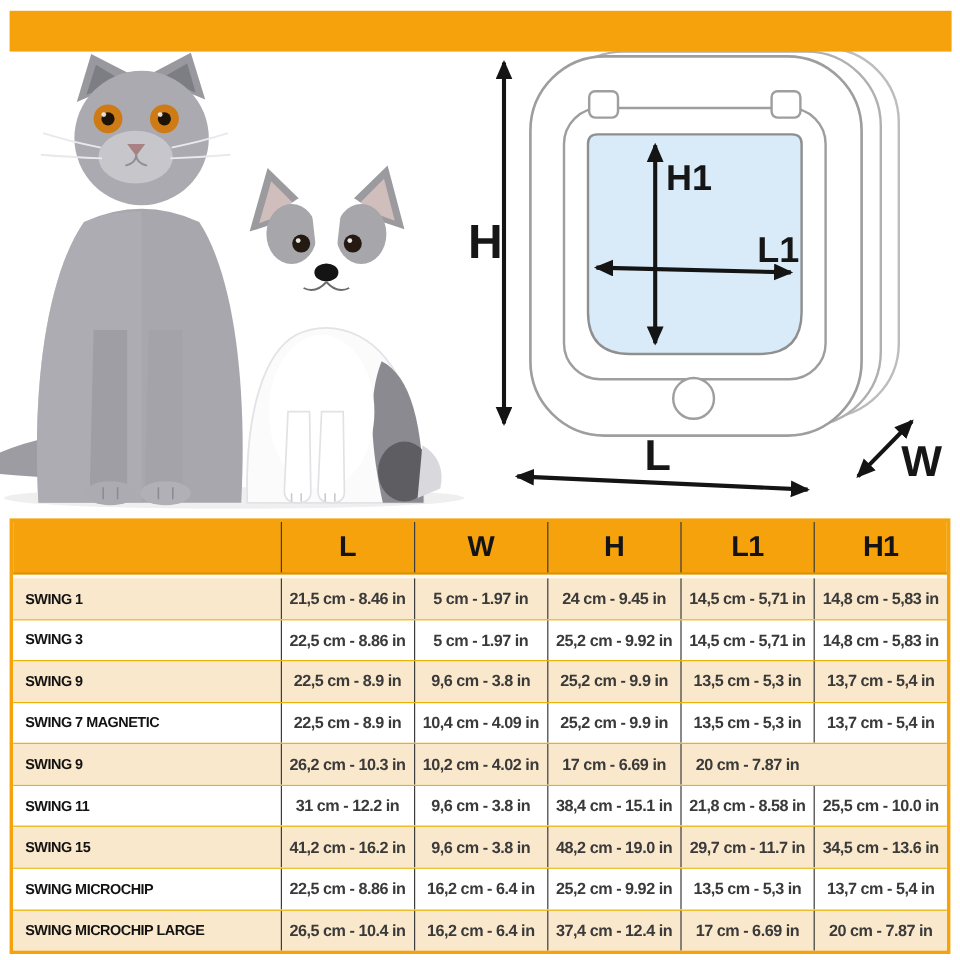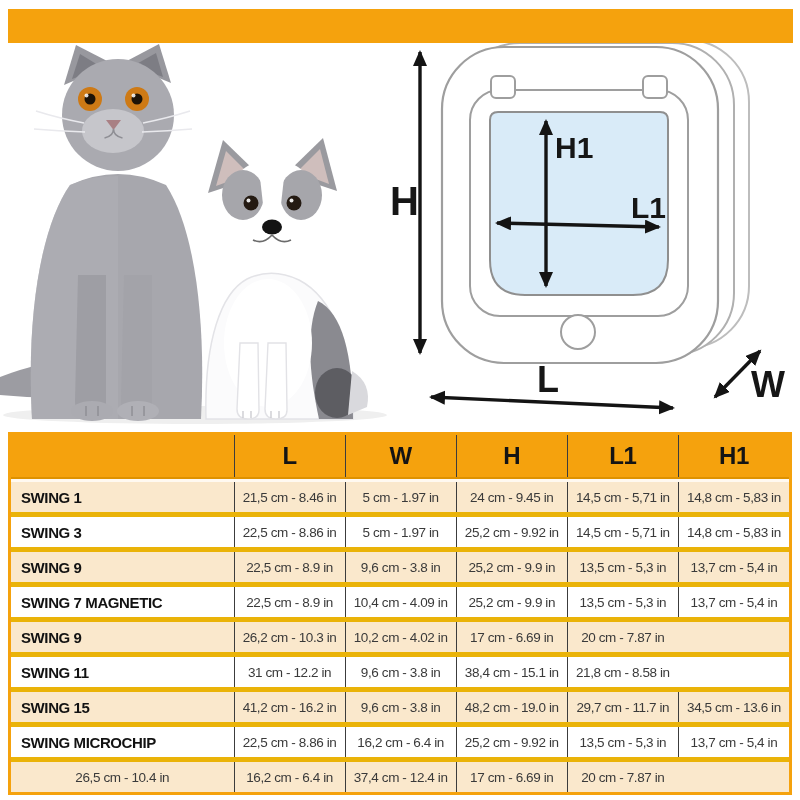--- a/index.html
+++ b/index.html
@@ -29,33 +29,33 @@
     display:grid;grid-template-columns:28.6% repeat(5,1fr);
     flex:1;min-height:0;
   }
   .t-head{
     flex:0 0 42px;background:#F5A20D;border-bottom:2px solid #DE9200;
   }
   .t-head .cell{
     display:flex;align-items:center;justify-content:center;
     font-size:24px;font-weight:bold;color:#141414;letter-spacing:-0.5px;
   }
-  .t-row + .t-row{border-top:5px solid #eab308;}
+  .t-row + .t-row{border-top:1px solid #eab308;}
   .t-head + .t-row{border-top:3px solid #FFF9F0;}
   .row-beige{background:#FAE8CC;}
   .row-white{background:#ffffff;}
   .cell{min-width:0;white-space:nowrap;}
   .cell + .cell{border-left:1.5px solid #3C3C3C;}
   .name-cell{
     display:flex;align-items:center;padding-left:10px;
-    font-weight:bold;font-size:15px;color:#121212;letter-spacing:-0.4px;
+    font-weight:bold;font-size:12px;color:#121212;letter-spacing:-0.4px;
   }
   .val-cell{
     display:flex;align-items:center;justify-content:center;
-    font-weight:normal;font-size:13.5px;color:#3A3A3A;letter-spacing:-0.4px;
+    font-weight:bold;font-size:13.5px;color:#3A3A3A;letter-spacing:-0.4px;
   }
 </style>
 </head>
 <body>
 
 <div class="top-bar"></div>
 
 <div class="photo-area">
   <svg width="400" height="382" viewBox="0 0 400 382">
     <ellipse cx="195" cy="372" rx="192" ry="9" fill="#efefef"></ellipse>
@@ -205,20 +205,21 @@
     <div class="cell val-cell">17 cm - 6.69 in</div>
     <div class="cell val-cell">20 cm - 7.87 in</div>
   </div>
 
   <div class="t-row row-white">
     <div class="cell name-cell">SWING 11</div>
     <div class="cell val-cell">31 cm - 12.2 in</div>
     <div class="cell val-cell">9,6 cm - 3.8 in</div>
     <div class="cell val-cell">38,4 cm - 15.1 in</div>
     <div class="cell val-cell">21,8 cm - 8.58 in</div>
+    <div class="cell val-cell">25,5 cm - 10.0 in</div>
   </div>
 
   <div class="t-row row-beige">
     <div class="cell name-cell">SWING 15</div>
     <div class="cell val-cell">41,2 cm - 16.2 in</div>
     <div class="cell val-cell">9,6 cm - 3.8 in</div>
     <div class="cell val-cell">48,2 cm - 19.0 in</div>
     <div class="cell val-cell">29,7 cm - 11.7 in</div>
     <div class="cell val-cell">34,5 cm - 13.6 in</div>
   </div>
@@ -226,19 +227,20 @@
   <div class="t-row row-white">
     <div class="cell name-cell">SWING MICROCHIP</div>
     <div class="cell val-cell">22,5 cm - 8.86 in</div>
     <div class="cell val-cell">16,2 cm - 6.4 in</div>
     <div class="cell val-cell">25,2 cm - 9.92 in</div>
     <div class="cell val-cell">13,5 cm - 5,3 in</div>
     <div class="cell val-cell">13,7 cm - 5,4 in</div>
   </div>
 
   <div class="t-row row-beige">
+    <div class="cell name-cell">SWING MICROCHIP LARGE</div>
     <div class="cell val-cell">26,5 cm - 10.4 in</div>
     <div class="cell val-cell">16,2 cm - 6.4 in</div>
     <div class="cell val-cell">37,4 cm - 12.4 in</div>
     <div class="cell val-cell">17 cm - 6.69 in</div>
     <div class="cell val-cell">20 cm - 7.87 in</div>
   </div>
 </div>
 
 </body></html>

